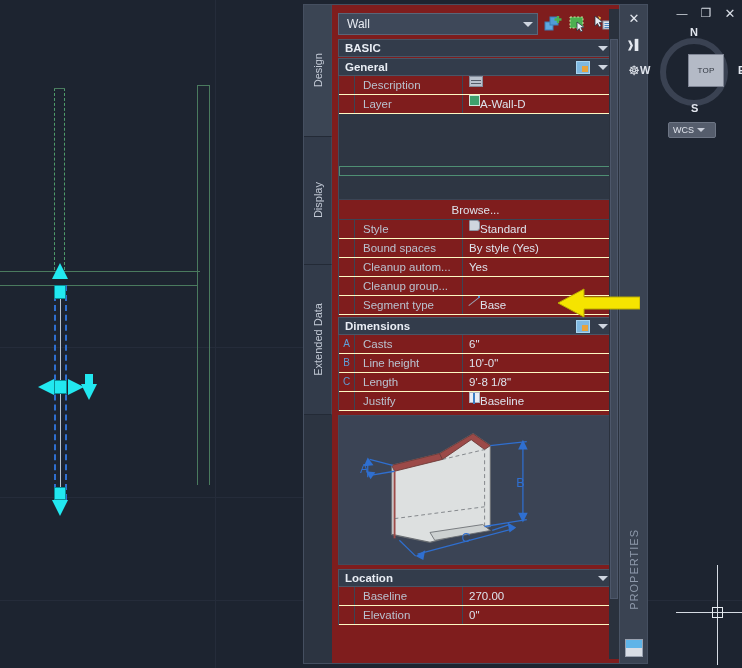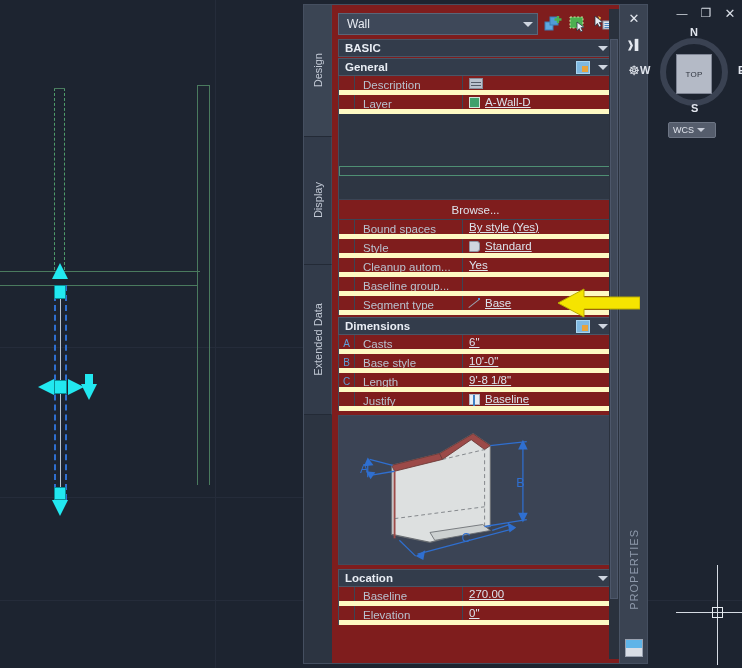--- a/index.html
+++ b/index.html
@@ -41,21 +41,21 @@
   #pickbox { position: absolute; border: 1px solid #e8edf2; background: transparent; }
 
   
   #winbtns { position: absolute; top: 0; right: 0; width: 72px; height: 26px; display: flex; align-items: center; justify-content: space-around; z-index: 40; }
   .winbtn { width: 20px; height: 20px; display: flex; align-items: center; justify-content: center; color: #d9dee6; font-size: 13px; cursor: pointer; }
 
   
   #viewcube { position: absolute; left: 650px; top: 28px; width: 88px; height: 88px; z-index: 30; }
   #vc-ring { position: absolute; left: 10px; top: 10px; width: 68px; height: 68px; border-radius: 50%; border: 6px solid #3a4252; }
   #vc-cube {
-    position: absolute; left: 26px; top: 26px; width: 36px; height: 40px;
+    position: absolute; left: 38px; top: 26px; width: 36px; height: 33px;
     background: #b4bac6; border: 1px solid #7f8594;
     display: flex; align-items: center; justify-content: center;
     font-size: 8px; color: #303640; letter-spacing: .3px;
   }
   .vc-lbl { position: absolute; color: #e2e6ee; font-size: 11px; font-weight: bold; }
   #vc-n { left: 40px; top: -2px; }
   #vc-s { left: 41px; top: 74px; }
   #vc-w { left: -10px; top: 36px; }
   #vc-e { left: 88px; top: 36px; }
   #wcs {
@@ -124,24 +124,24 @@
     color: #e9edf4; font-size: 11.5px; font-weight: bold;
   }
   .sec .nm { flex: 1; }
   .sec .caret { width: 0; height: 0; border-left: 5px solid transparent; border-right: 5px solid transparent; border-top: 5px solid #cfd5e0; margin-left: 4px;}
   .sec .pbtn { width: 14px; height: 13px; background: #7fb8e0; border: 1px solid #a9d4f0; margin-right: 4px; position: relative; }
   .sec .pbtn::after { content:''; position:absolute; right:1px; bottom:1px; width:6px; height:6px; background:#e8a33d; }
   .sec.sub { margin-top: 1px; }
 
   
   .rows { margin: 0 6px; border-left: 1px solid #414b5c; border-right: 1px solid #414b5c; }
-  .prow { display: flex; height: 19px; border-bottom: 5px solid #fef9c3; font-size: 11.5px; }
+  .prow { display: flex; height: 19px; border-bottom: 1px solid #fef9c3; font-size: 11.5px; }
   .prow .bdg { width: 16px; color: #5f9fd8; text-align: center; line-height: 18px; font-size: 10px; border-right: 1px solid #3b4454; }
   .prow .k { width: 108px; padding-left: 8px; color: #b9c2cf; line-height: 18px; border-right: 1px solid #3b4454; white-space: nowrap; overflow: hidden; }
-  .prow .v { flex: 1; padding-left: 6px; color: #dde3ec; line-height: 18px; display: flex; align-items: center; gap: 5px; white-space: nowrap; overflow: hidden; text-decoration: underline; }
+  .prow .v { flex: 1; padding-left: 6px; color: #dde3ec; line-height: 18px; display: flex; align-items: flex-start; white-space: nowrap; overflow: hidden; }
 
   .sw { width: 11px; height: 11px; display: inline-block; flex: 0 0 auto; }
   .sw.layer { background: #3fa06c; border: 1px solid #cfe6da; }
   .sw.style { background: #cfd5de; border: 1px solid #8d95a3; border-radius: 1px 3px 3px 1px; }
   .sw.grp { background: transparent; position: relative; width: 12px; height: 11px; }
   .sw.grp::before { content:''; position:absolute; left:0; top:0; width:4px; height:9px; background:#3d7fc4; }
   .sw.grp::after { content:''; position:absolute; left:4px; bottom:0; width:8px; height:3px; background:#8fc4ea; }
   .sw.seg { background: transparent; position: relative; }
   .sw.seg::before { content:''; position:absolute; left:0; bottom:1px; width:13px; height:1px; background:#9aa3b2; transform: rotate(-38deg); transform-origin: left bottom; }
   .sw.seg::after { content:''; position:absolute; right:0; top:0; width:2px; height:2px; background:#4f8fd0; }
@@ -300,43 +300,43 @@
       </div>
 
       <div id="descbox">
         <div class="greenbar"></div>
       </div>
       <div id="browse">Browse...</div>
 
       <div class="rows">
         <div class="prow">
           <span class="bdg"></span>
-          <span class="k">Bound spaces</span>
-          <span class="v">
-              <span>By style (Yes)</span>
-            </span>
-        </div>
-        <div class="prow">
-          <span class="bdg"></span>
           <span class="k">Style</span>
           <span class="v">
             <i class="sw style"></i>
             <span>Standard</span>
           </span>
         </div>
         <div class="prow">
           <span class="bdg"></span>
+          <span class="k">Bound spaces</span>
+          <span class="v">
+              <span>By style (Yes)</span>
+            </span>
+        </div>
+        <div class="prow">
+          <span class="bdg"></span>
           <span class="k">Cleanup  autom...</span>
           <span class="v">
               <span>Yes</span>
             </span>
         </div>
         <div class="prow">
           <span class="bdg"></span>
-          <span class="k">Baseline  group...</span>
+          <span class="k">Cleanup  group...</span>
         </div>
         <div class="prow">
           <span class="bdg"></span>
           <span class="k">Segment type</span>
           <span class="v">
             <i class="sw seg"></i>
             <span>Base</span>
           </span>
         </div>
       </div>
@@ -350,21 +350,21 @@
       <div class="rows">
         <div class="prow">
           <span class="bdg">A</span>
           <span class="k">Casts</span>
           <span class="v">
               <span>6"</span>
             </span>
         </div>
         <div class="prow">
           <span class="bdg">B</span>
-          <span class="k">Base style</span>
+          <span class="k">Line height</span>
           <span class="v">
               <span>10'-0"</span>
             </span>
         </div>
         <div class="prow">
           <span class="bdg">C</span>
           <span class="k">Length</span>
           <span class="v">
               <span>9'-8 1/8"</span>
             </span>

